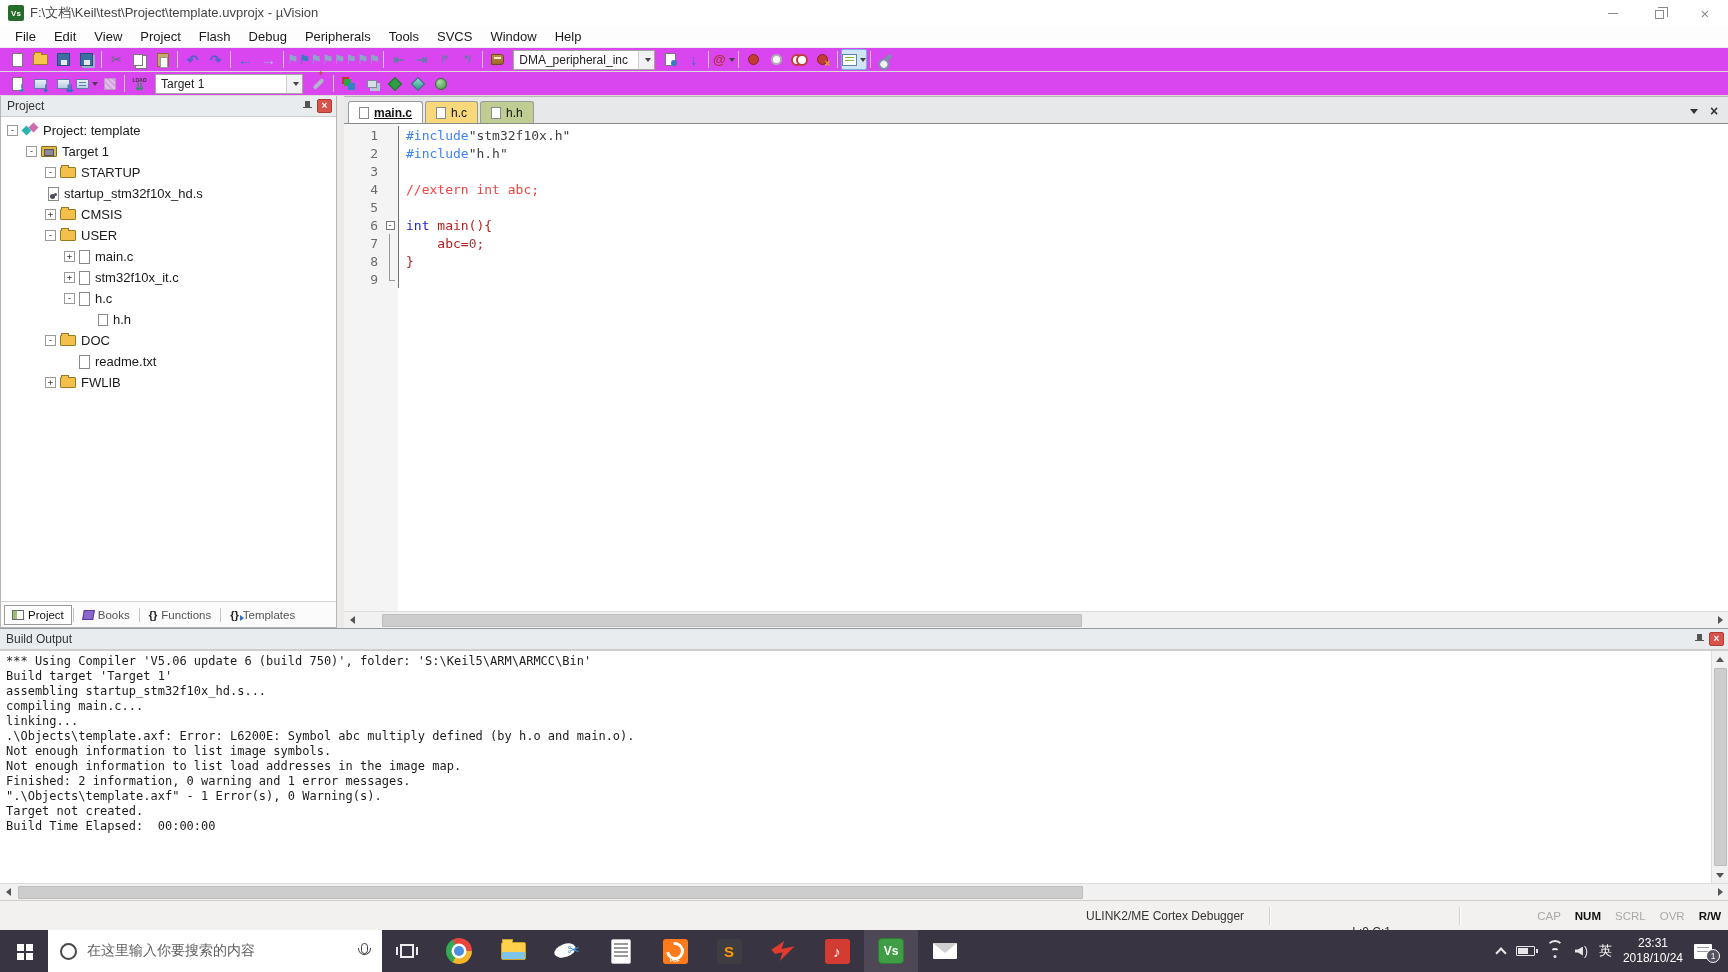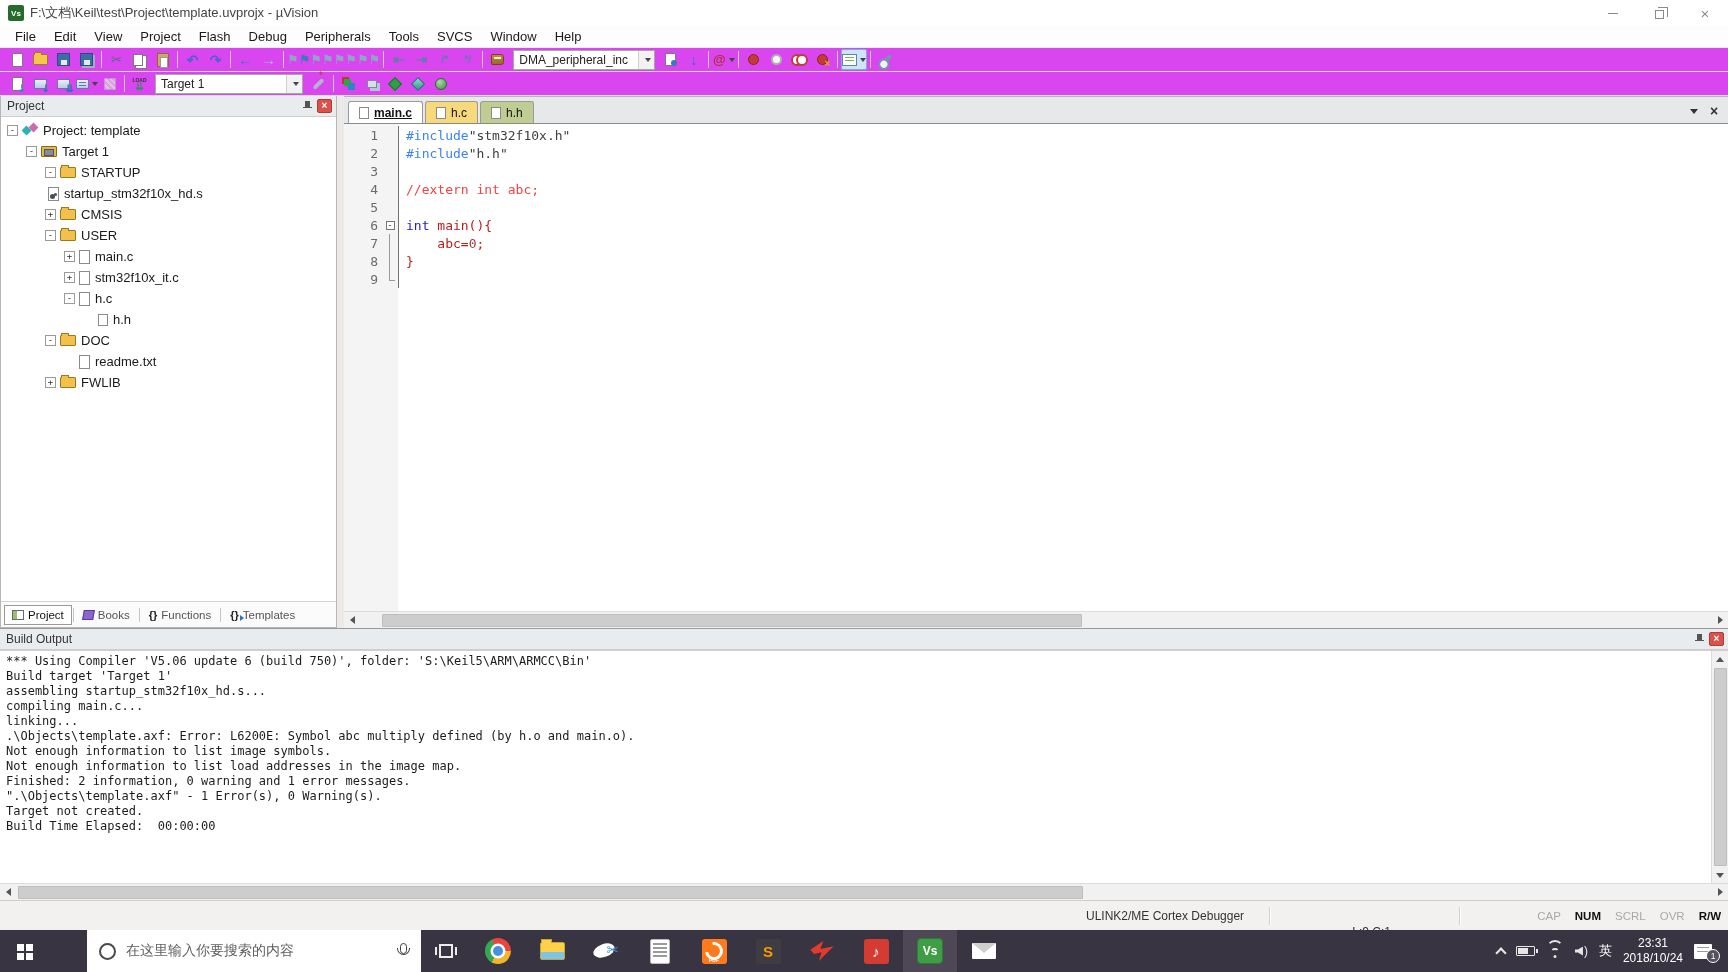--- a/index.html
+++ b/index.html
@@ -184,21 +184,21 @@
   .sb-debugger { width:250px; margin-left:1078px; padding-left:8px; }
   .sb-cursor { width:150px; margin-left:75px; }
   .sb-indicators { display:flex; gap:0; margin-left:70px; }
   .ind { padding:0 7px; color:#a8a8a8; font-size:11.5px; }
   .ind.on { color:#111; font-weight:bold; }
 
   
   .taskbar { height:42px; flex:0 0 42px; background:#393441; display:flex; align-items:stretch; color:#fff; }
   .start-btn { width:48px; display:flex; align-items:center; justify-content:center; }
   .win-logo { width:7px; height:7px; background:#fff; box-shadow:9px 0 0 #fff,0 9px 0 #fff,9px 9px 0 #fff; margin:-8px 8px 0 0; }
-  .search-box { width:334px; background:#fff; display:flex; align-items:center; gap:10px; padding:0 12px;margin-left:39px; }
+  .search-box { width:334px; background:#fff; display:flex; align-items:center; gap:10px; padding:0 12px; }
   .cortana-ring { width:17px; height:17px; border:2px solid #4a4a4a; border-radius:50%; flex:0 0 auto; }
   .search-text { color:#5f5f5f; font-size:14px; flex:1; white-space:nowrap; overflow:hidden; }
   .mic { position:relative; width:13px; height:17px; flex:0 0 auto; }
   .mic::before { content:""; position:absolute; left:4px; top:0; width:5px; height:9px; border:1.5px solid #3c3c3c; border-radius:4px; }
   .mic::after { content:""; position:absolute; left:1px; top:5px; width:11px; height:6px; border:1.5px solid #3c3c3c; border-top:none; border-radius:0 0 7px 7px; }
   .taskview { width:50px; display:flex; align-items:center; justify-content:center; }
   .tv-glyph { width:14px; height:14px; border:2px solid #ececec; position:relative; }
   .tv-glyph::before { content:""; position:absolute; left:-6px; top:1px; width:2px; height:8px; background:#ececec; }
   .tv-glyph::after { content:""; position:absolute; right:-6px; top:1px; width:2px; height:8px; background:#ececec; }
   .app-cell { width:54px; display:flex; align-items:center; justify-content:center; }

